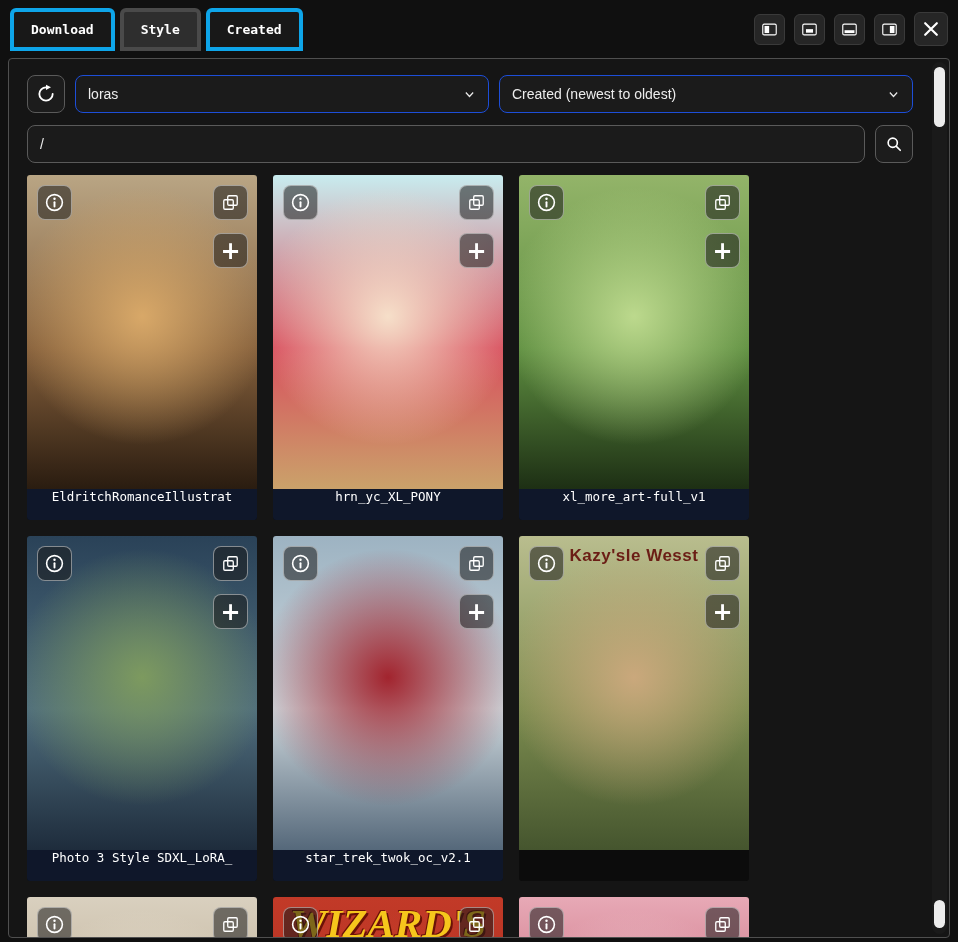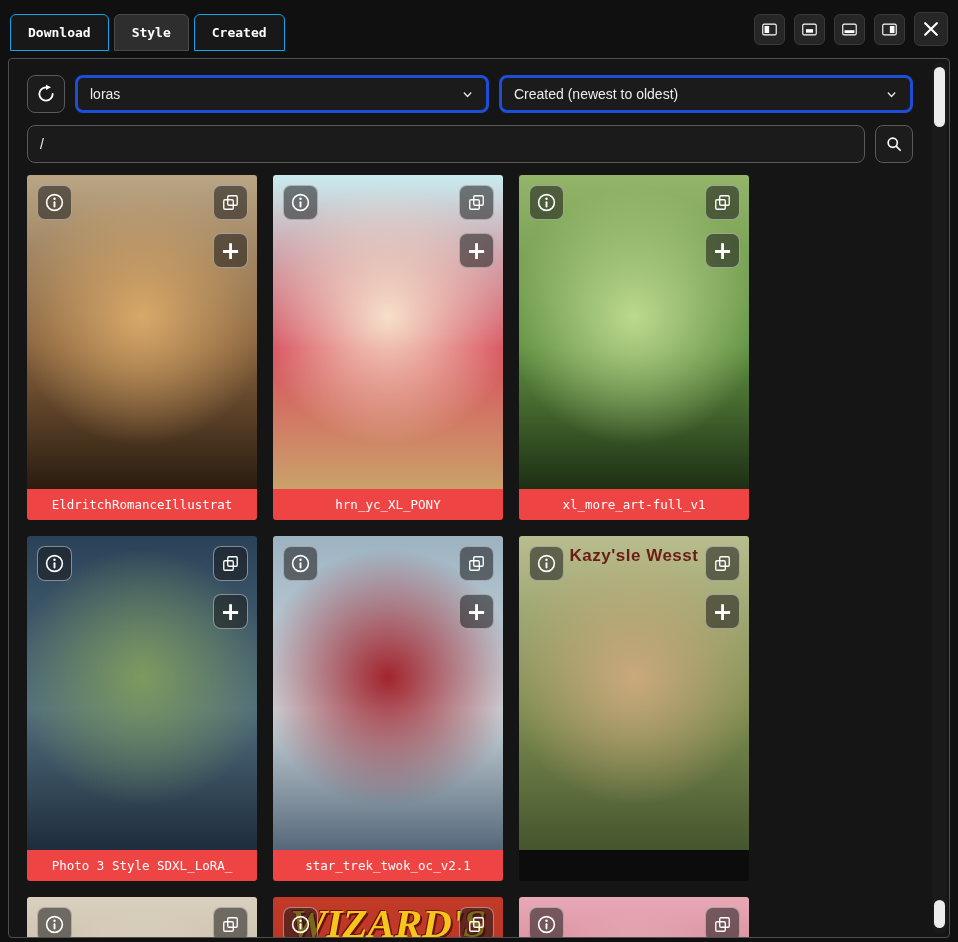--- a/index.html
+++ b/index.html
@@ -2,47 +2,47 @@
 <html><head>
 <meta charset="utf-8">
 <style>
   *{box-sizing:border-box;margin:0;padding:0}
   html,body{width:958px;height:942px;background:#101010;font-family:"Liberation Sans",sans-serif;overflow:hidden}
 
   
   .tabbar{height:52px;display:flex;align-items:center;padding:6px 10px 0 10px;gap:6px}
   .tabs{display:flex;gap:5px;align-items:flex-end;height:100%}
   .tab{font-family:"DejaVu Sans Mono",monospace;font-weight:bold;font-size:13px;color:#fff;
-       background:#181818;border:1px solid #0ea5e9;border-radius:6px 6px 0 0;
+       background:#181818;border:4px solid #0ea5e9;border-radius:6px 6px 0 0;
        padding:10px 17px;cursor:pointer;margin-bottom:1px}
   .tab.active{background:#2e2e2e;border-color:#4a4a4a}
   .winbtns{margin-left:auto;display:flex;gap:9px;align-items:center}
   .winbtn{width:31px;height:31px;border-radius:6px;background:#262626;border:1px solid #3a3a3a;
           display:flex;align-items:center;justify-content:center;cursor:pointer}
   .winbtn.close{width:34px;height:34px}
 
   
   .panel{position:relative;margin:6px 8px 0 8px;height:880px;background:#151515;
          border:1px solid #4f4f4f;border-radius:4px;overflow:hidden}
 
   .controls-row{display:flex;gap:10px;padding:16px 36px 0 18px;align-items:center}
   .chip{width:38px;height:38px;border:1px solid #5a5a5a;border-radius:8px;background:#1c1c1c;
         display:flex;align-items:center;justify-content:center;cursor:pointer;flex:0 0 auto}
-  .select{flex:1;height:38px;border:3px solid #1d4ed8;border-radius:8px;background:#1b1b1b;
+  .select{flex:1;height:38px;border:1px solid #1d4ed8;border-radius:8px;background:#1b1b1b;
           display:flex;align-items:center;justify-content:space-between;padding:0 12px;
           color:#ececec;font-size:14px;cursor:pointer}
   .search-row{display:flex;gap:10px;padding:12px 36px 0 18px}
   .search-input{flex:1;height:38px;background:#1b1b1b;border:1px solid #5a5a5a;border-radius:8px;
                 color:#ececec;font-size:14px;padding:0 12px;outline:none;font-family:"Liberation Sans",sans-serif}
 
   
   .grid{margin-top:12px;padding-left:18px;display:grid;grid-template-columns:repeat(3,230px);gap:16px}
   .card{width:230px;border-radius:3px;overflow:hidden;background:#0c0c0c;position:relative;cursor:pointer}
   .card-img{position:relative;height:314px}
-  .card-label-bar{height:31px;background:#ef4444;display:flex;align-items:center;justify-content:center}
+  .card-label-bar{height:31px;background:#0f172a;display:flex;justify-content:center}
   .card-label{font-family:"DejaVu Sans Mono",monospace;font-size:12.5px;color:#fff;white-space:nowrap}
   .icon-chip{position:absolute;width:35px;height:35px;border-radius:8px;
              border:1px solid rgba(255,255,255,.45);background:rgba(25,25,25,.55);
              display:flex;align-items:center;justify-content:center;cursor:pointer}
   .icon-chip.info{left:10px;top:10px}
   .icon-chip.copy{right:9px;top:10px}
   .icon-chip.plus{right:9px;top:58px;color:#fff;font-size:24px;font-weight:bold;line-height:1;
                   font-family:"DejaVu Sans",sans-serif}
   .overlay-text{position:absolute;left:0;right:0;text-align:center;font-weight:bold;pointer-events:none}
   .overlay-text.title{top:10px;font-size:17px;letter-spacing:.5px;font-family:Liberation Sans, sans-serif}

